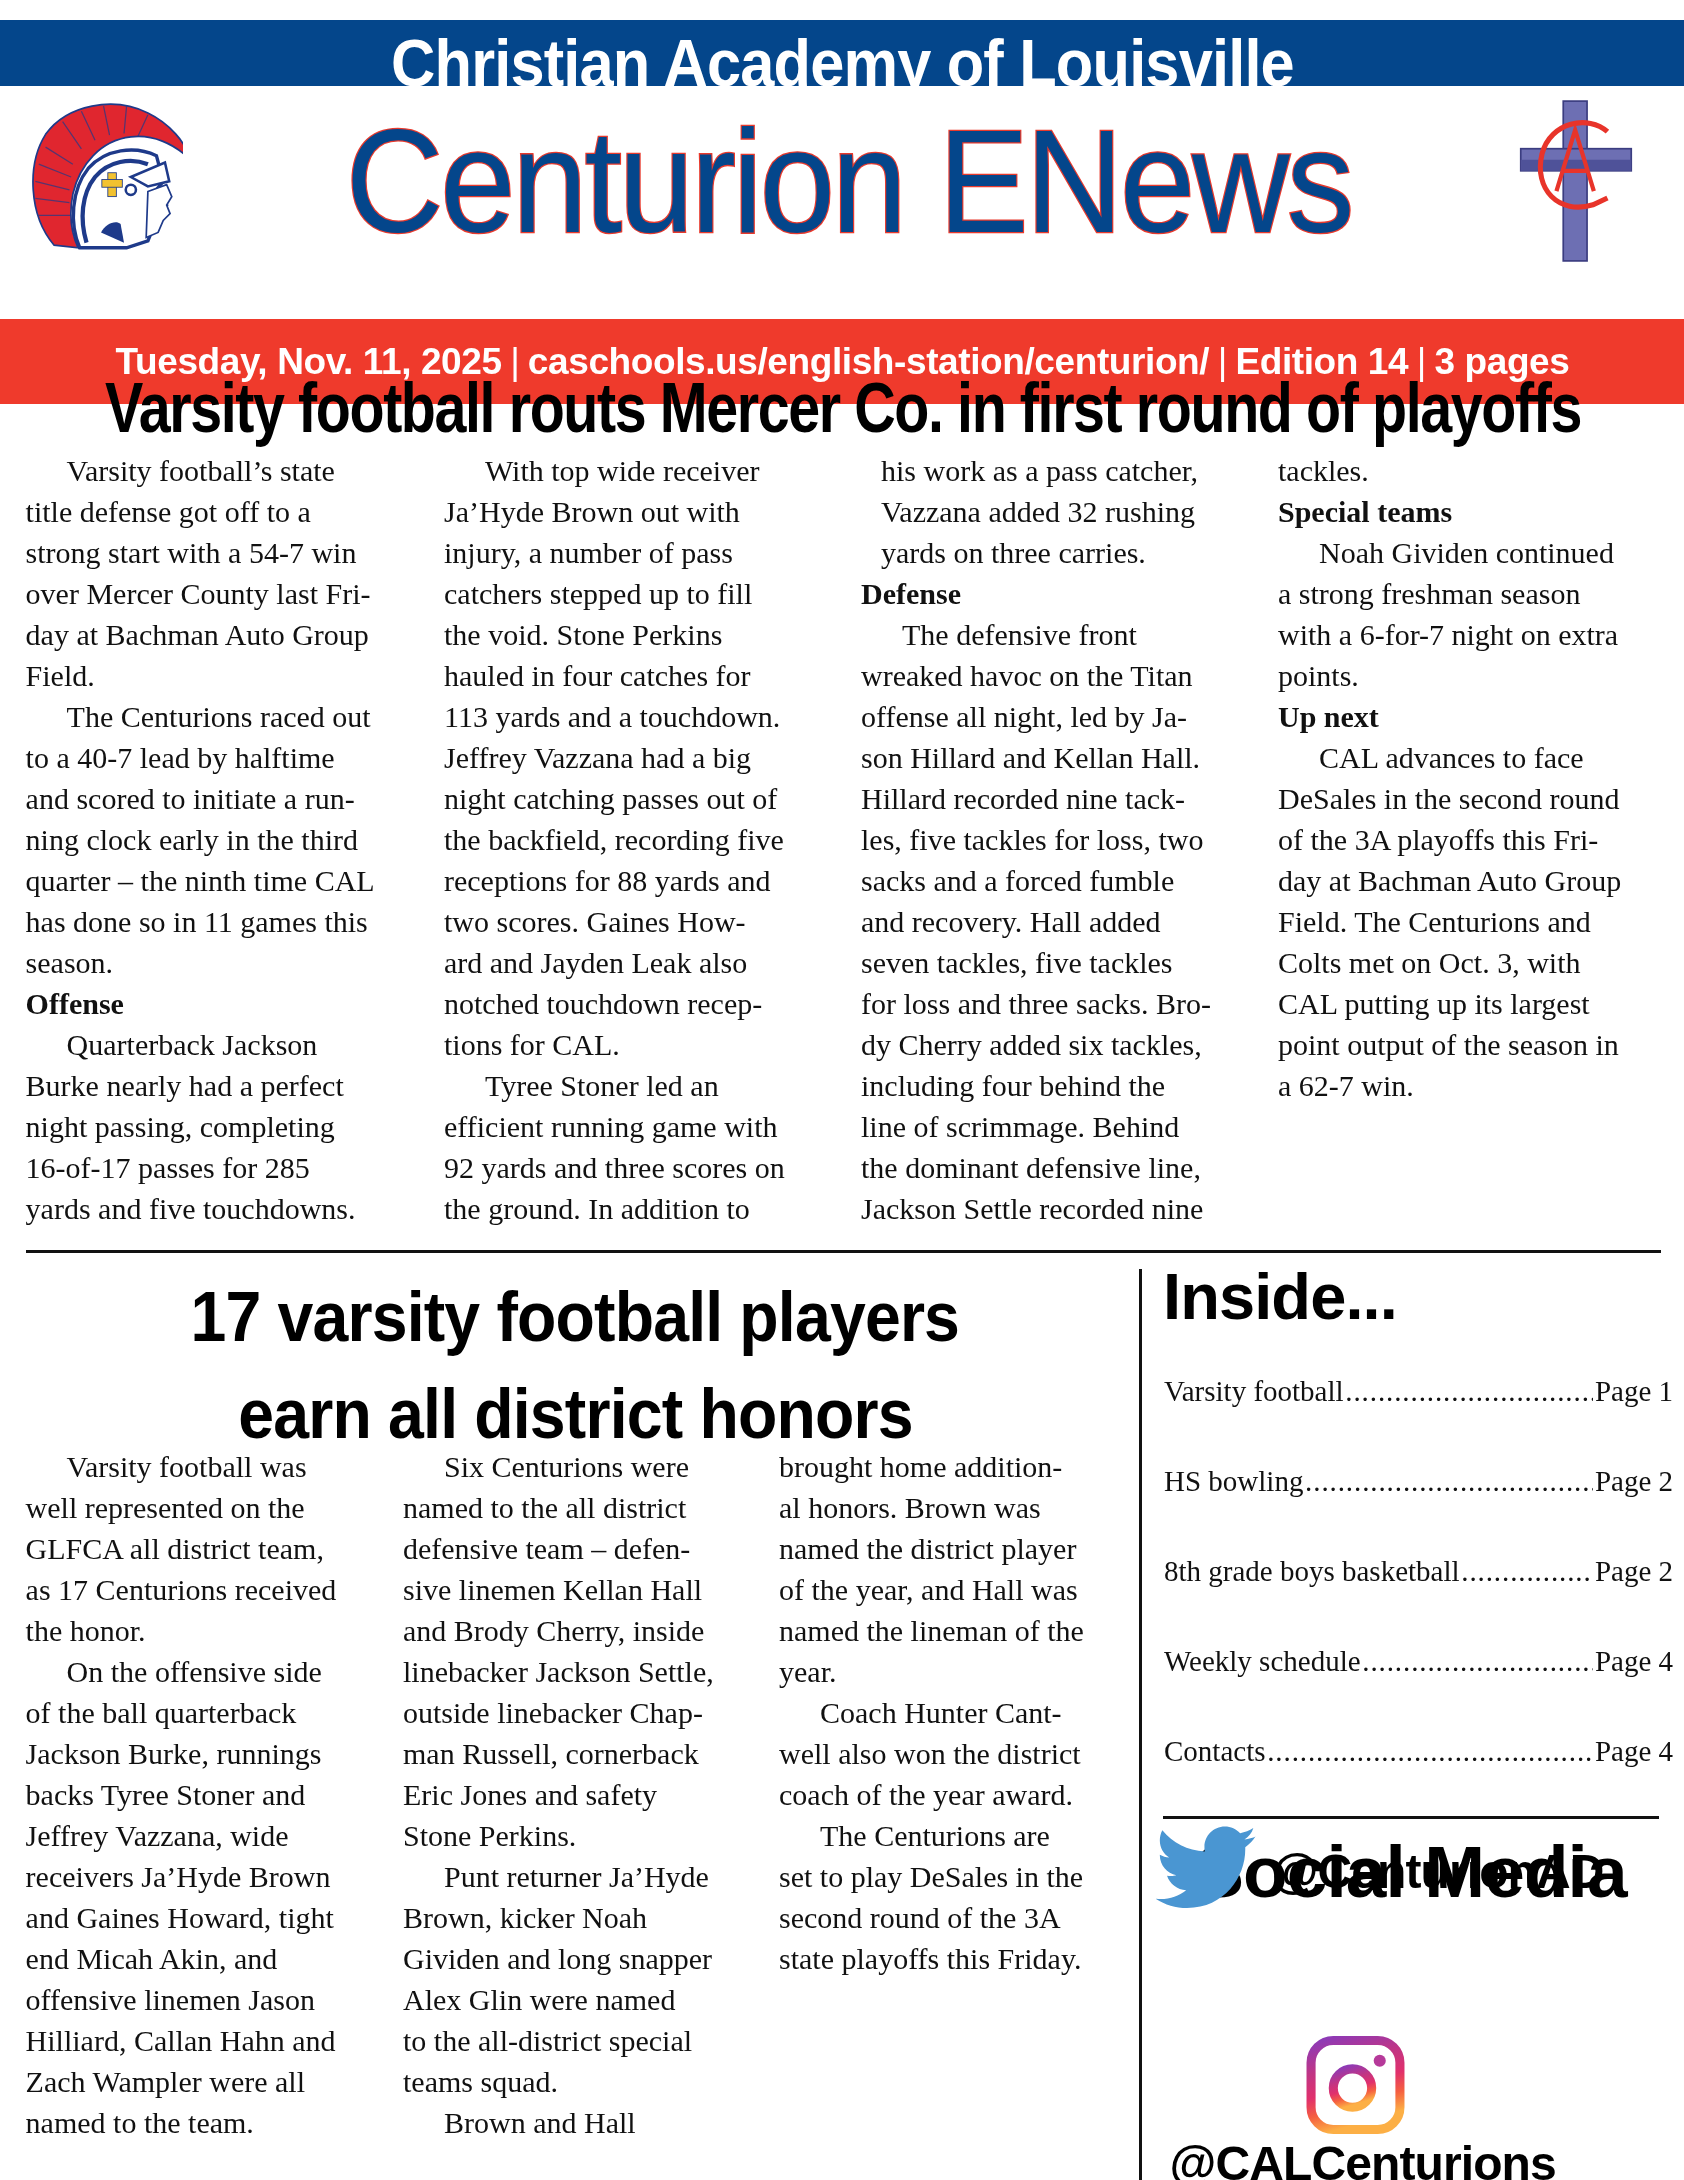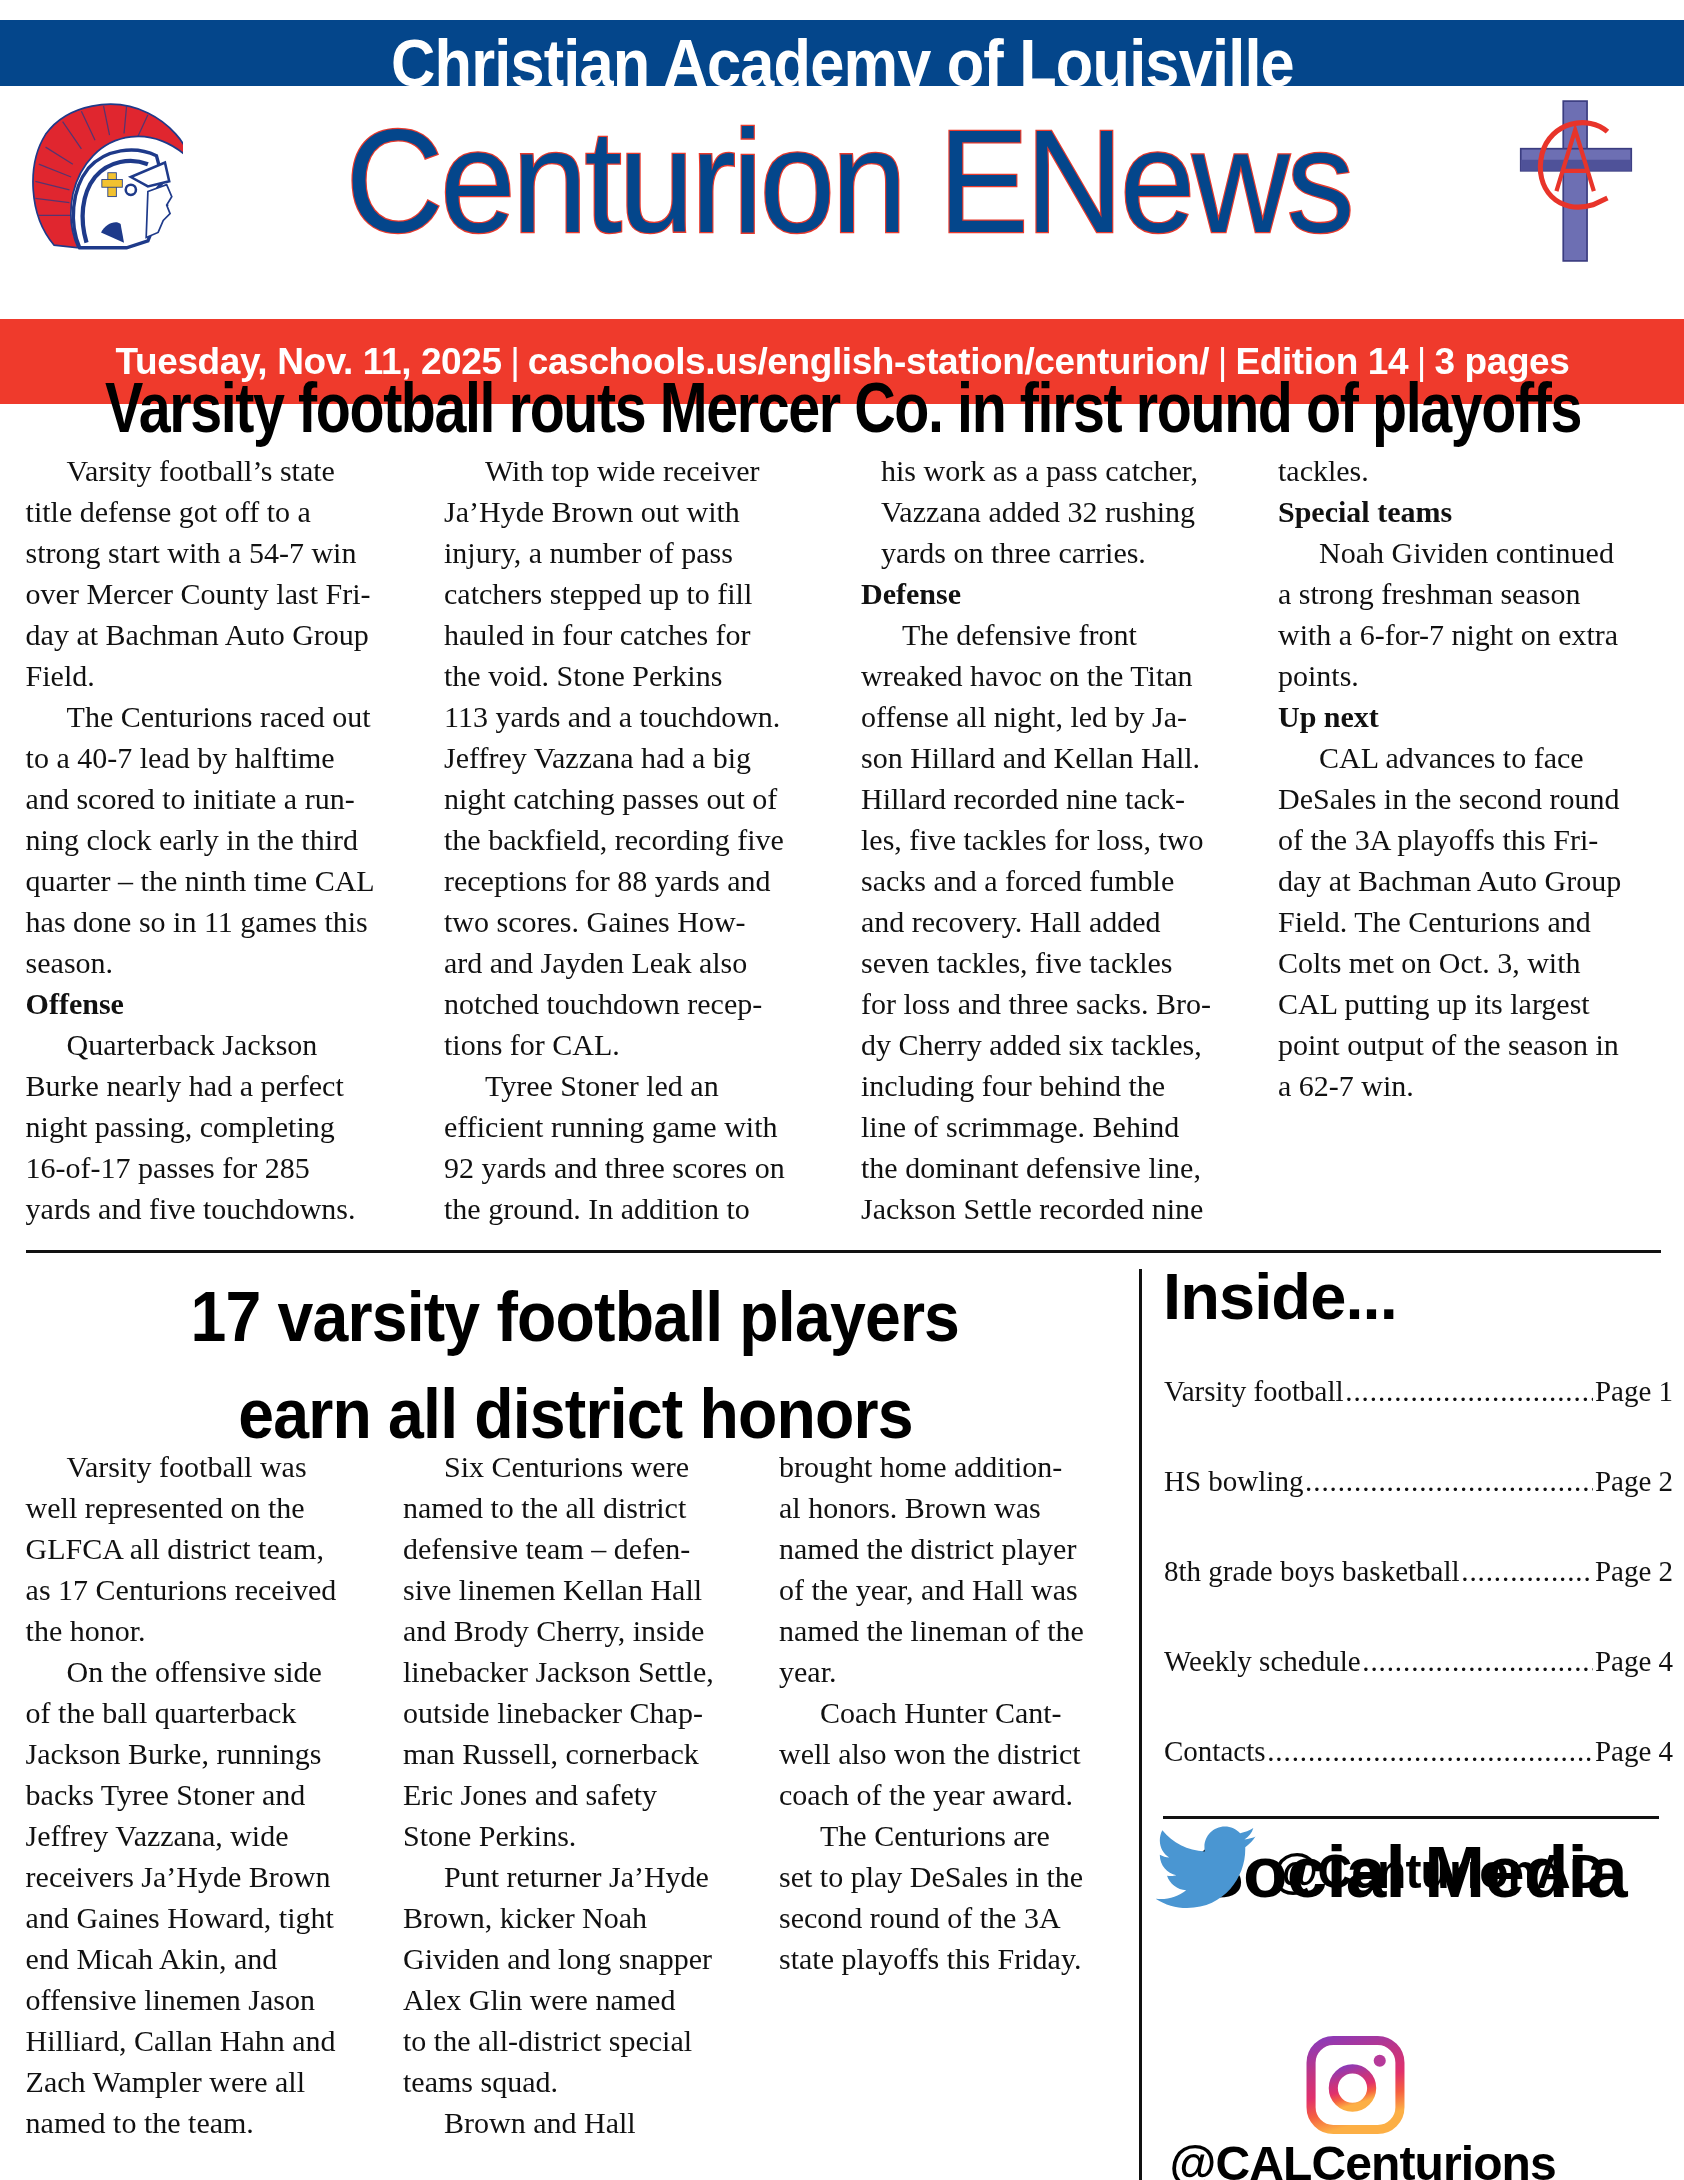--- a/index.html
+++ b/index.html
@@ -209,22 +209,22 @@
       <span class="line">16-of-17 passes for 285</span>
       <span class="line">yards and five touchdowns.</span>
     </p>
   </div>
 <div class="col a1c2">
     <p style="text-indent: 0px;">
       <span class="line" style="padding-left: 41px;">With top wide receiver</span>
       <span class="line">Ja’Hyde Brown out with</span>
       <span class="line">injury, a number of pass</span>
       <span class="line">catchers stepped up to fill</span>
+      <span class="line">the void. Stone Perkins</span>
       <span class="line">hauled in four catches for</span>
-      <span class="line">the void. Stone Perkins</span>
       <span class="line">113 yards and a touchdown.</span>
       <span class="line">Jeffrey Vazzana had a big</span>
       <span class="line">night catching passes out of</span>
       <span class="line">the backfield, recording five</span>
       <span class="line">receptions for 88 yards and</span>
       <span class="line">two scores. Gaines How-</span>
       <span class="line">ard and Jayden Leak also</span>
       <span class="line">notched touchdown recep-</span>
       <span class="line">tions for CAL.</span>
     </p>

